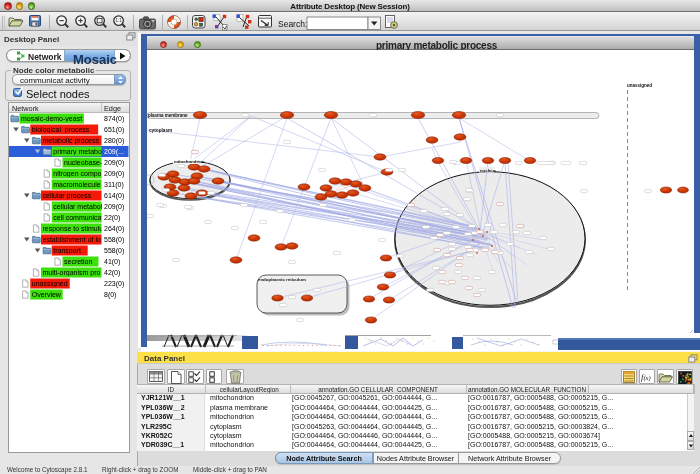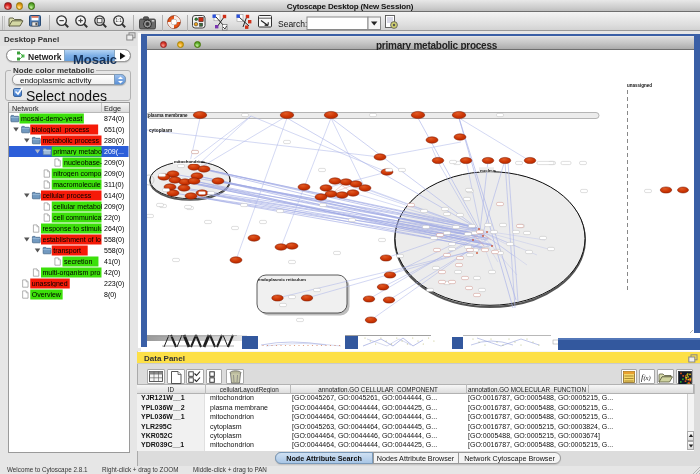--- a/index.html
+++ b/index.html
@@ -5,21 +5,21 @@
 html,body{width:700px;height:474px;overflow:hidden;}
 body{font-family:"Liberation Sans",sans-serif;background:#e6e6e6;position:relative;}
 .abs{position:absolute;}
 </style></head>
 <body>
 
 <div class="abs" style="left:0;top:0;width:700px;height:11.5px;background:linear-gradient(#e8e8e8,#cacaca 75%,#bdbdbd);border-bottom:1px solid #6e6e6e;">
  <div class="abs" style="left:4px;top:2px;width:7.5px;height:7.5px;border-radius:50%;background:radial-gradient(circle at 40% 75%,#f8b0a8,#e02522 45%,#8e1410);border:0.5px solid #822;"></div>
  <div class="abs" style="left:15.8px;top:2px;width:7.5px;height:7.5px;border-radius:50%;background:radial-gradient(circle at 40% 75%,#ffe9a0,#f0a820 45%,#9a6a08);border:0.5px solid #970;"></div>
  <div class="abs" style="left:27.6px;top:2px;width:7.5px;height:7.5px;border-radius:50%;background:radial-gradient(circle at 40% 75%,#d0f0a8,#68b83a 45%,#3a7a1a);border:0.5px solid #360;"></div>
- <div class="abs" style="left:0;top:1.5px;width:700px;text-align:center;font-size:8px;font-weight:bold;color:#111;letter-spacing:-0.15px;">Cytoscape Desktop (New Session)</div>
+ <div class="abs" style="left:0;top:1.5px;width:700px;text-align:center;font-size:8px;font-weight:bold;color:#111;letter-spacing:-0.15px;">Attribute Desktop (New Session)</div>
 </div>
 <div class="abs" style="left:0;top:11.5px;width:700px;height:19.5px;background:linear-gradient(#f4f4f4,#dedede 70%,#d2d2d2);border-bottom:1px solid #9a9a9a;"></div>
 <svg class="abs" style="left:0;top:12px;" width="420" height="20" viewBox="0 0 420 20">
     <line x1="2.5" y1="4" x2="2.5" y2="18" stroke="#b5b5b5" stroke-width="1"></line>
     <line x1="4.5" y1="4" x2="4.5" y2="18" stroke="#c8c8c8" stroke-width="1"></line>
     <g transform="translate(8,3)">
       <path d="M1 11 L1 4 Q1 3 2 3 L5 3 L6.5 4.5 L13 4.5 Q13.6 4.5 13.6 5.5 L13.6 6.5 L4 6.5 L2 11 Z" fill="#dde0b0" stroke="#55553a" stroke-width="0.9"></path>
       <path d="M1 11 L4 5.8 L15 5.8 L12 11 Z" fill="#d4d8a4" stroke="#55553a" stroke-width="0.9"></path>
     </g>
     <g transform="translate(29,3)">
@@ -129,31 +129,31 @@
     <path d="M4 2 L7 5 L4 8" fill="none" stroke="#3aa03a" stroke-width="0.8"></path>
   </svg>
     <span class="abs" style="left:28px;top:51.5px;font-size:8.5px;font-weight:bold;color:#222;">Network</span>
     <span class="abs" style="left:73px;top:51.5px;font-size:13px;font-weight:bold;color:#15335c;">Mosaic</span>
     <svg class="abs" style="left:118px;top:52px" width="9" height="8">
     <path d="M2 0.5 L7.5 4 L2 7.5 z" fill="#111"></path>
   </svg>
 <div class="abs" style="left:5px;top:70px;width:126px;height:31px;border:1px solid #b2b2b2;border-radius:3px;"></div>
     <span class="abs" style="left:11px;top:66px;font-size:8px;font-weight:bold;color:#333;background:#e6e6e6;padding:0 2px;">Node color metabolic</span>
     <div class="abs" style="left:12px;top:74px;width:114px;height:11px;background:linear-gradient(#fff,#f0f0f0);border:1px solid #9a9a9a;border-radius:5px;box-shadow:0 1px 1px rgba(0,0,0,0.2);"></div>
-    <span class="abs" style="left:20px;top:76px;font-size:8px;color:#111;">endoplasmic activity</span>
+    <span class="abs" style="left:20px;top:76px;font-size:8px;color:#111;">communicat activity</span>
     <div class="abs" style="left:114px;top:74px;width:12px;height:11px;background:linear-gradient(#9cc0ee,#5b90d6);border:1px solid #7a9aba;border-radius:0 5px 5px 0;"></div>
     <svg class="abs" style="left:116.5px;top:75.5px" width="8" height="9">
     <path d="M3.5 0.5 L6 3 L1 3 z" fill="#fff"></path>
     <path d="M3.5 7.5 L1 5 L6 5 z" fill="#fff"></path>
   </svg>
 <div class="abs" style="left:13px;top:88px;width:9px;height:9px;background:linear-gradient(#8db7ec,#3f79cc);border:1px solid #3a66a0;border-radius:2px;"></div>
     <svg class="abs" style="left:13px;top:85px" width="12" height="12">
     <path d="M2.5 6.5 L5 9 L9.5 2.5" fill="none" stroke="#fff" stroke-width="1.6"></path>
   </svg>
-    <span class="abs" style="left:26px;top:87.5px;font-size:14px;color:#111;">Select nodes</span>
+    <span class="abs" style="left:26px;top:87.5px;font-size:11px;color:#111;">Select nodes</span>
 <div class="abs" style="left:8px;top:102px;width:121.5px;height:351px;background:#fff;border:1px solid #9a9a9a;"></div>
     <div class="abs" style="left:9px;top:103px;width:119.5px;height:9.5px;background:linear-gradient(#f4f4f4,#dcdcdc);border-bottom:1px solid #b8b8b8;"></div>
     <span class="abs" style="left:12px;top:104px;font-size:7.3px;color:#222;">Network</span>
     <span class="abs" style="left:104px;top:104px;font-size:7.3px;color:#222;">Edge</span>
     <div class="abs" style="left:101px;top:103px;width:1px;height:9.5px;background:#c5c5c5;"></div>
 <svg class="abs" style="left:9px;top:112.5px" width="119.5" height="190" viewBox="0 0 119.5 190">
     <rect x="10.5" y="0.5" width="64.35" height="10" fill="#3ce00a"></rect>
     <g transform="translate(1.5,2.0)">
              <path d="M0.4 2 L0.4 1 Q0.4 0.4 1 0.4 L3 0.4 L3.9 1.3 L7.7 1.3 Q8.2 1.3 8.2 1.9 L8.2 6.2 Q8.2 6.8 7.7 6.8 L1 6.8 Q0.4 6.8 0.4 6.2 Z" fill="#7199c0" stroke="#3d6084" stroke-width="0.7"></path>
              <path d="M0.4 2.6 L8.2 2.6" stroke="#a6c4de" stroke-width="0.7"></path>
@@ -766,21 +766,21 @@
 <svg class="abs" style="left:687px;top:431px" width="8" height="20">
     <path d="M4 3 l2.2 3 l-4.4 0 z" fill="#222"></path>
     <path d="M4 16.5 l2.2 -3 l-4.4 0 z" fill="#222"></path>
   </svg>
 <div class="abs" style="left:275px;top:452px;width:286px;height:12px;background:#f4f4f4;border:1px solid #9a9a9a;border-radius:6px;box-shadow:0 1px 1px rgba(0,0,0,0.12);"></div>
 <div class="abs" style="left:275px;top:452px;width:98px;height:12px;background:linear-gradient(#cfe0f2,#a8c6e6);border:1px solid #7a9aba;border-radius:6px 0 0 6px;"></div>
 <div class="abs" style="left:373px;top:452px;width:1px;height:12px;background:#9a9a9a;"></div>
 <div class="abs" style="left:458px;top:452px;width:1px;height:12px;background:#9a9a9a;"></div>
 <div class="abs" style="left:275px;top:454px;width:98px;text-align:center;font-size:7.2px;color:#111;font-weight:bold;">Node Attribute Search</div>
 <div class="abs" style="left:373px;top:454px;width:85px;text-align:center;font-size:7.2px;color:#111;">Nodes Attribute Browser</div>
-<div class="abs" style="left:458px;top:454px;width:103px;text-align:center;font-size:7.2px;color:#111;">Network Cytoscape Browser</div>
+<div class="abs" style="left:458px;top:454px;width:103px;text-align:center;font-size:7.2px;color:#111;">Network Attribute Browser</div>
 <div class="abs" style="left:0;top:466px;width:700px;height:8px;background:#e6e6e6;"></div>
 <svg class="abs" style="left:692px;top:466px" width="8" height="8">
     <g stroke="#b0b0b0" stroke-width="0.9">
       <line x1="1" y1="8" x2="8" y2="1"></line>
       <line x1="4" y1="8" x2="8" y2="4"></line>
       <line x1="7" y1="8" x2="8" y2="7"></line>
     </g>
   </svg>
 <span class="abs" style="left:7px;top:466px;font-size:6.3px;color:#333;">Welcome to Cytoscape 2.8.1</span>
 <span class="abs" style="left:102px;top:466px;font-size:6.3px;color:#333;">Right-click + drag to ZOOM</span>

